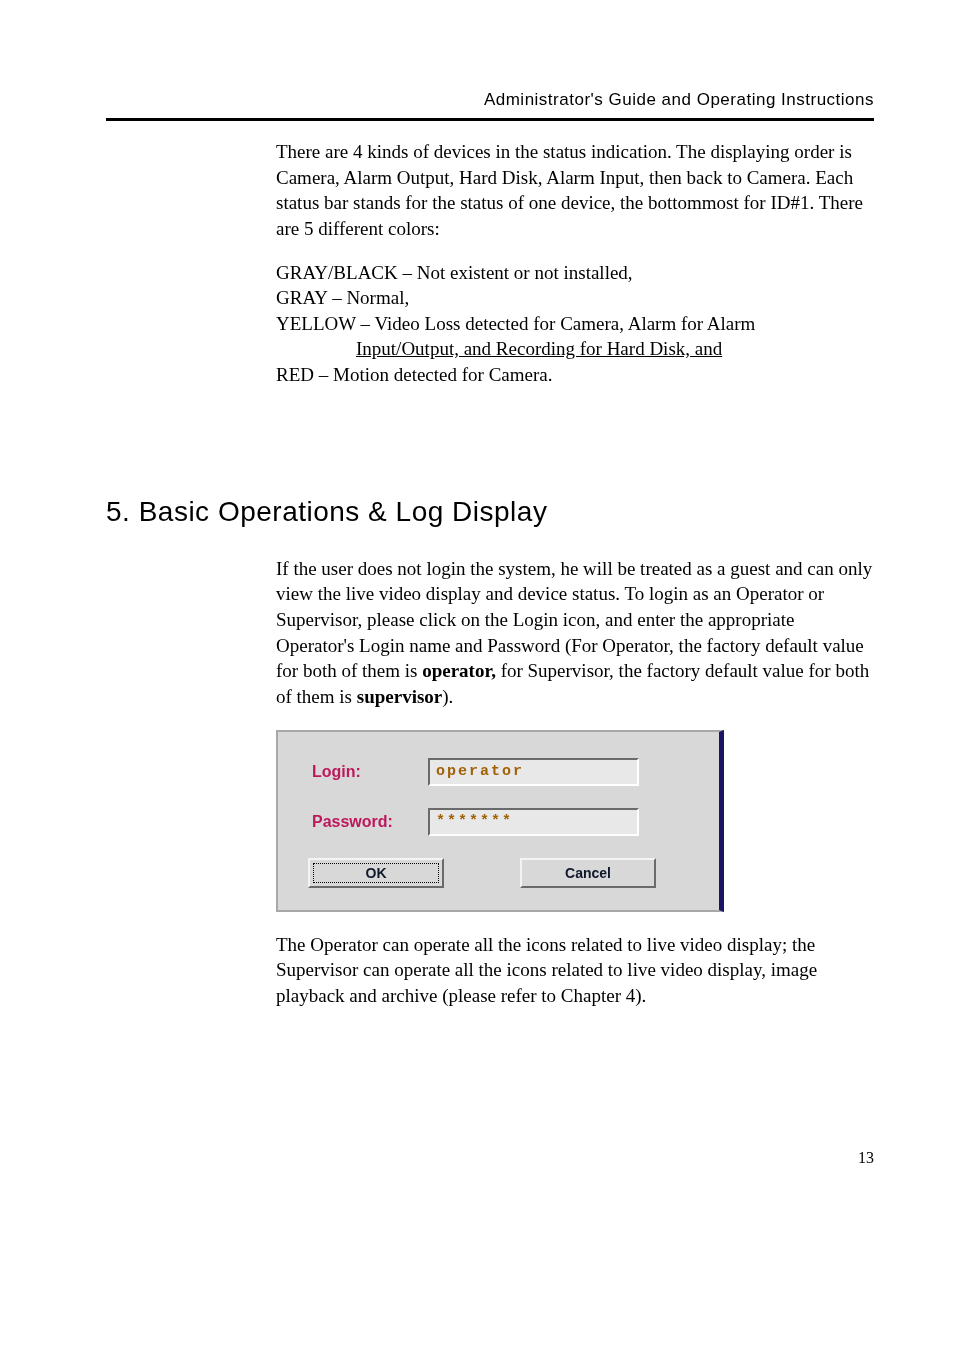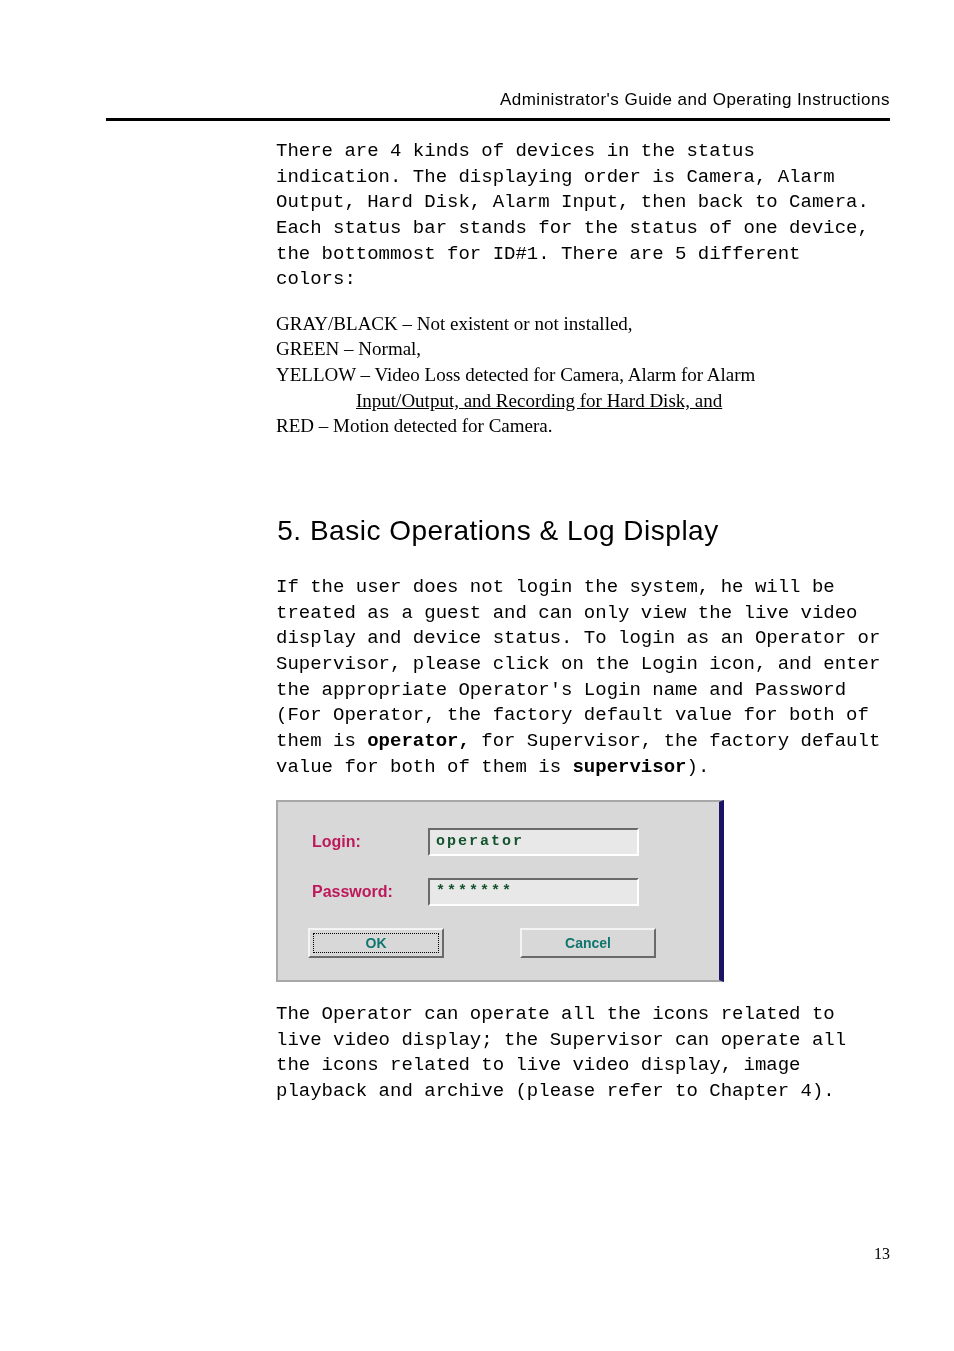--- a/index.html
+++ b/index.html
@@ -4,21 +4,21 @@
 <style>
   body {
     margin: 0;
     padding: 0;
     background: #ffffff;
     font-family: "Times New Roman", Times, serif;
     color: #000000;
     width: 954px;
   }
   .page {
-    padding: 90px 64px 60px 106px;
+    padding: 90px 80px 60px 106px;
     box-sizing: border-box;
   }
   .header-right {
     text-align: right;
     font-family: Impact, "Arial Black", sans-serif;
     font-size: 17px;
     letter-spacing: 0.5px;
     margin-bottom: 8px;
   }
   .rule {
@@ -27,40 +27,38 @@
     margin: 0 0 18px 0;
   }
   .indent-block {
     margin-left: 170px;
     margin-right: 0;
     font-size: 19px;
     line-height: 1.35;
   }
   .para {
     margin-bottom: 18px;
-    font-family: Liberation Mono, monospace;
   }
   .color-list {
     margin-bottom: 25px;
   }
   .color-list .line {
     display: block;
   }
   .color-list .sub {
     padding-left: 80px;
     display: block;
     text-decoration: underline;
   }
   .section-heading {
     font-family: Impact, "Arial Black", sans-serif;
     font-size: 28px;
     letter-spacing: 0.5px;
-    margin-top: 76px;
+    margin-top: 108px;
     margin-bottom: 28px;
-    text-align: center;
   }
   .bold { font-weight: bold; text-align: right; }
   .dialog {
     width: 448px;
     margin: 20px 0 20px 0;
     background: #d8d8d8;
     border-top: 2px solid #a8a8a8;
     border-left: 2px solid #a8a8a8;
     border-bottom: 2px solid #a8a8a8;
     border-right: 5px solid #1b1464;
@@ -85,42 +83,42 @@
     background: #e8e8e8;
     border-top: 2px solid #6a6a6a;
     border-left: 2px solid #6a6a6a;
     border-bottom: 2px solid #ffffff;
     border-right: 2px solid #ffffff;
     padding: 0 6px;
     font-family: "Courier New", monospace;
     font-size: 15px;
     font-weight: bold;
     letter-spacing: 2px;
-    color: #14532d;
+    color: #a16207;
     line-height: 24px;
     box-sizing: content-box;
   }
   .dlg-buttons {
     display: flex;
     gap: 76px;
     margin-top: 2px;
     margin-left: -4px;
   }
   .dlg-btn {
     width: 132px;
     height: 26px;
     background: #d8d8d8;
     border-top: 2px solid #f4f4f4;
     border-left: 2px solid #f4f4f4;
     border-bottom: 2px solid #6a6a6a;
     border-right: 2px solid #6a6a6a;
     font-family: Verdana, Arial, sans-serif;
     font-size: 14px;
     font-weight: bold;
-    color: #0f766e;
+    color: #0f172a;
     text-align: center;
     line-height: 26px;
     box-sizing: content-box;
   }
   .dlg-btn.focus {
     outline: 1px dotted #000000;
     outline-offset: -6px;
   }
   .page-number {
     text-align: right;
@@ -134,21 +132,21 @@
 <div class="page">
 
   <div class="header-right">Administrator's Guide and Operating Instructions</div>
   <hr class="rule">
 
   <div class="indent-block">
     <div class="para">There are 4 kinds of devices in the status indication.    The displaying order is Camera, Alarm Output, Hard Disk, Alarm Input, then back to Camera. Each status bar stands for the status of one device, the bottommost for ID#1.    There are 5 different colors:</div>
 
     <div class="color-list">
       <span class="line">GRAY/BLACK – Not existent or not installed,</span>
-      <span class="line">GREEN – Normal,</span>
+      <span class="line">GRAY – Normal,</span>
       <span class="line">YELLOW – Video Loss detected for Camera, Alarm for Alarm</span>
       <span class="sub">Input/Output, and Recording for Hard Disk, and</span>
       <span class="line">RED – Motion detected for Camera.</span>
     </div>
   </div>
 
   <div class="section-heading">5. Basic Operations &amp; Log Display</div>
 
   <div class="indent-block">
     <div class="para">

